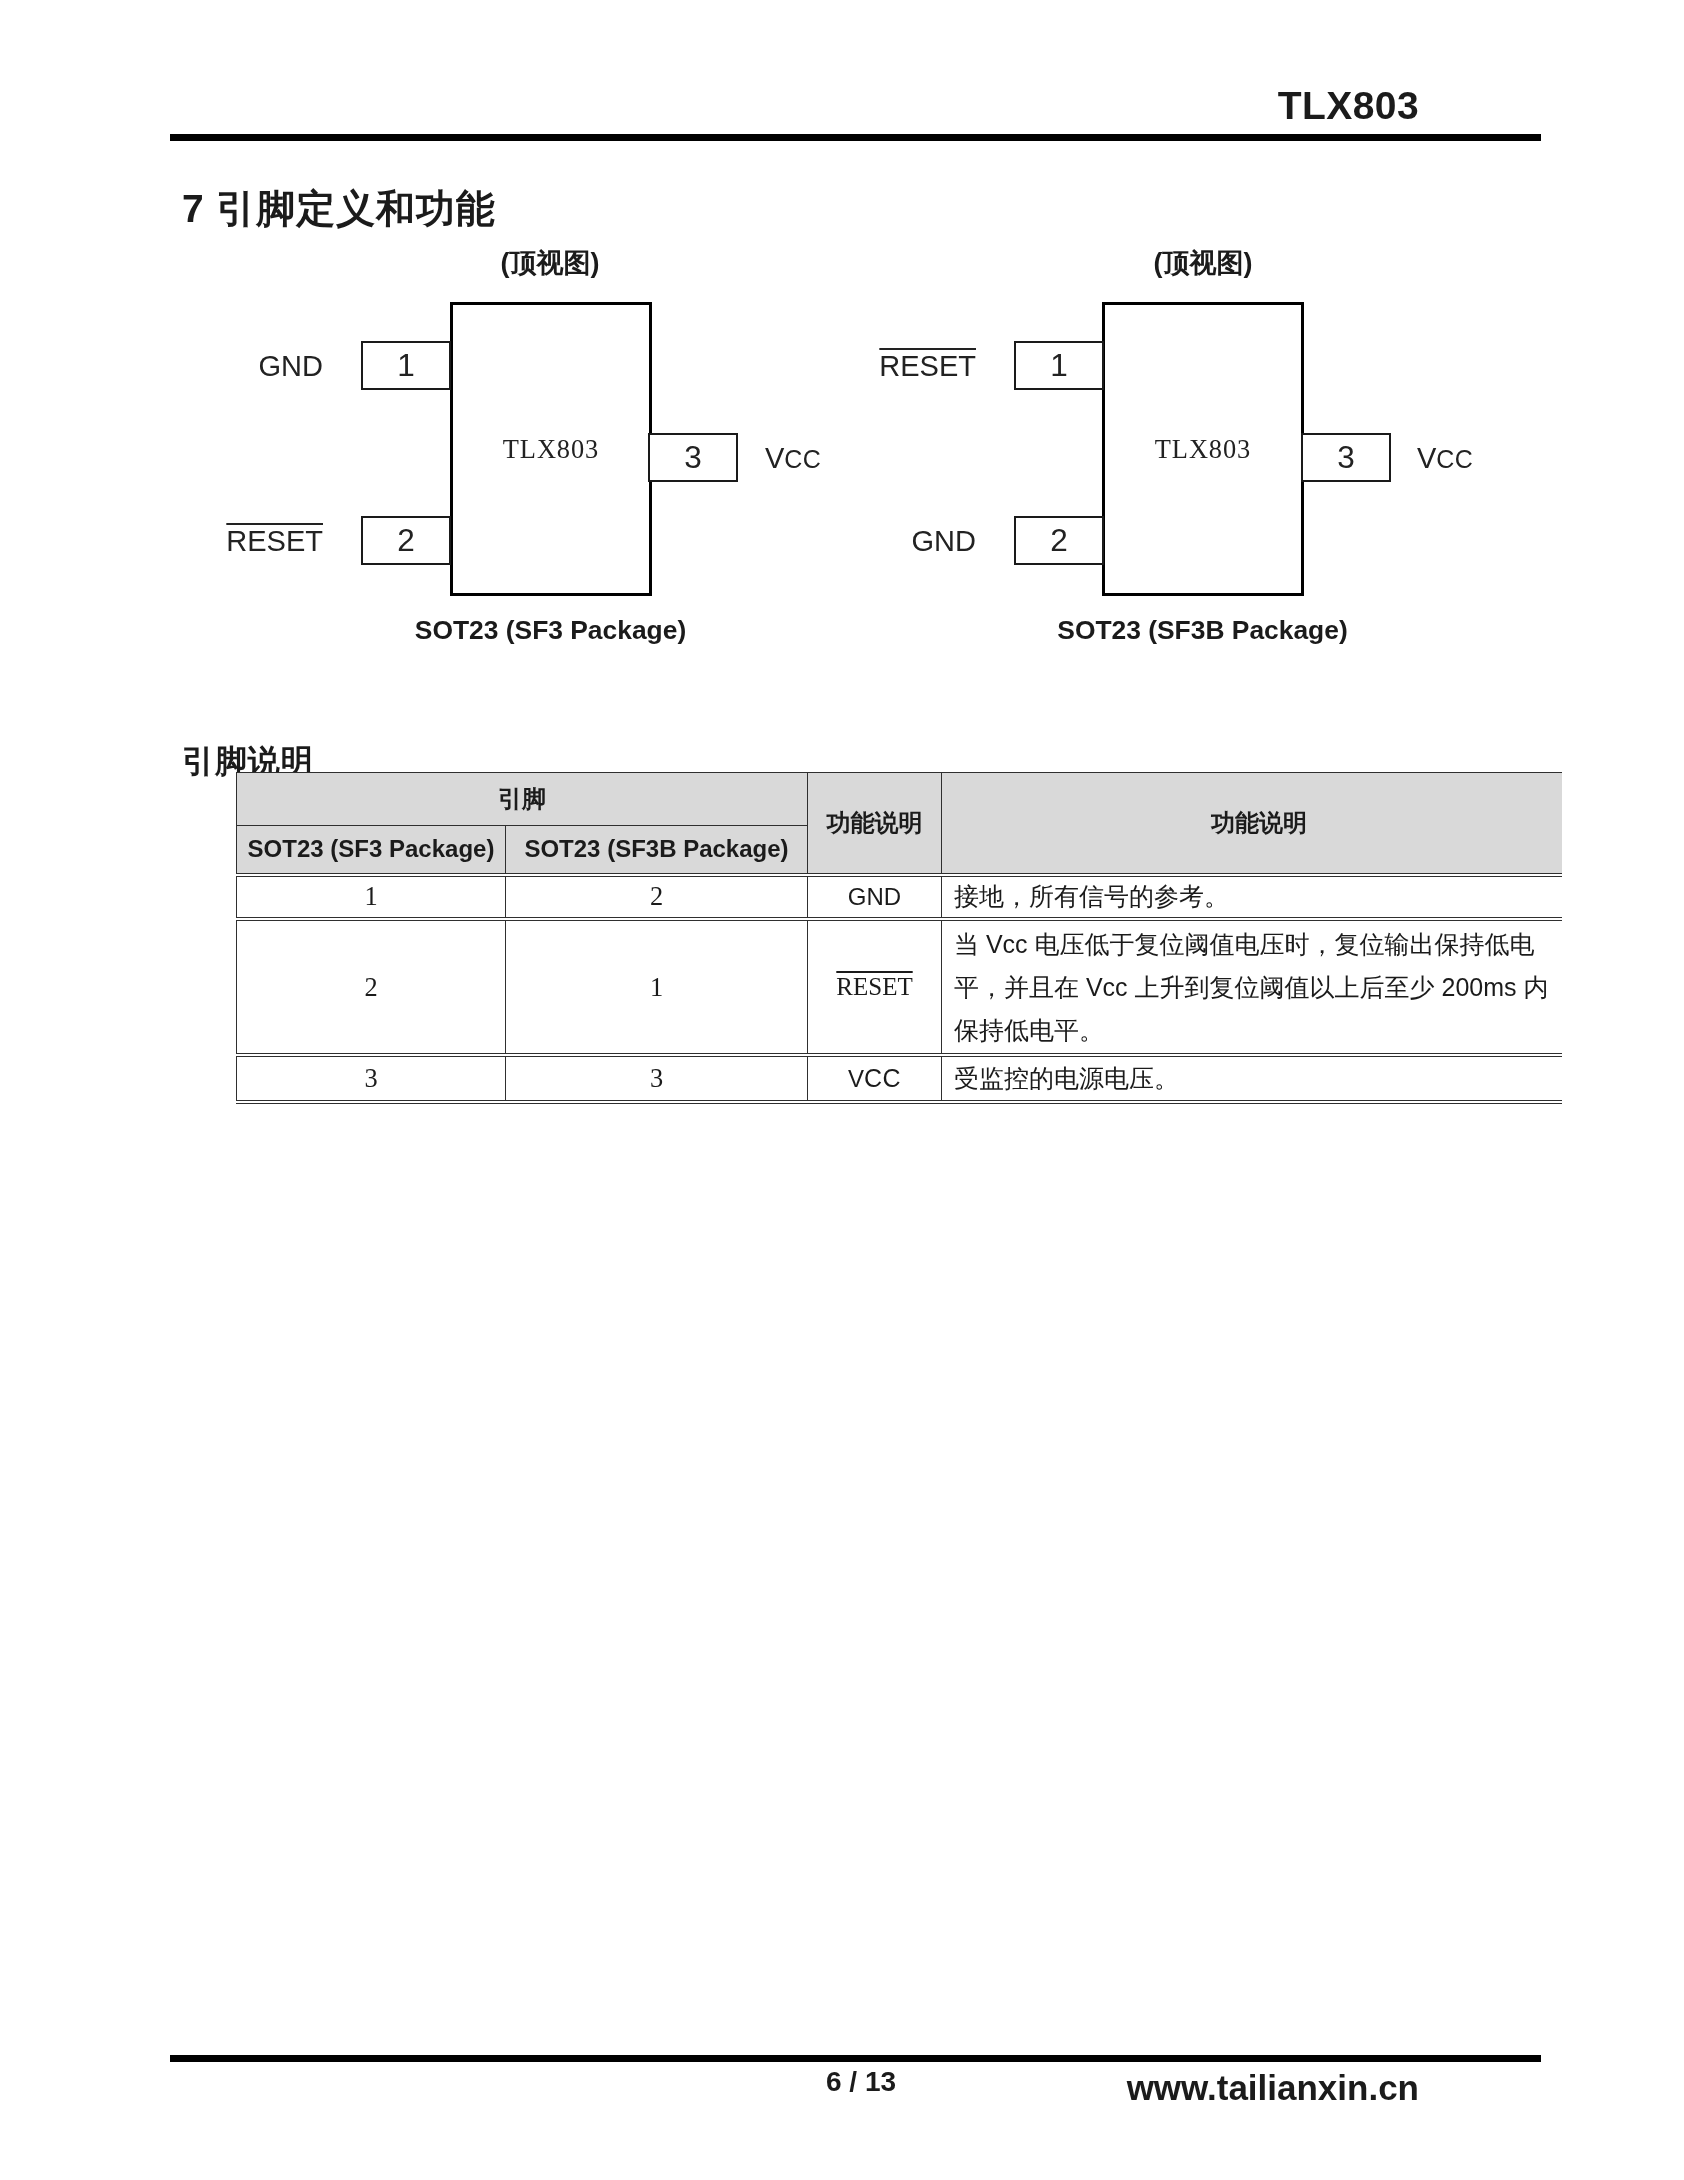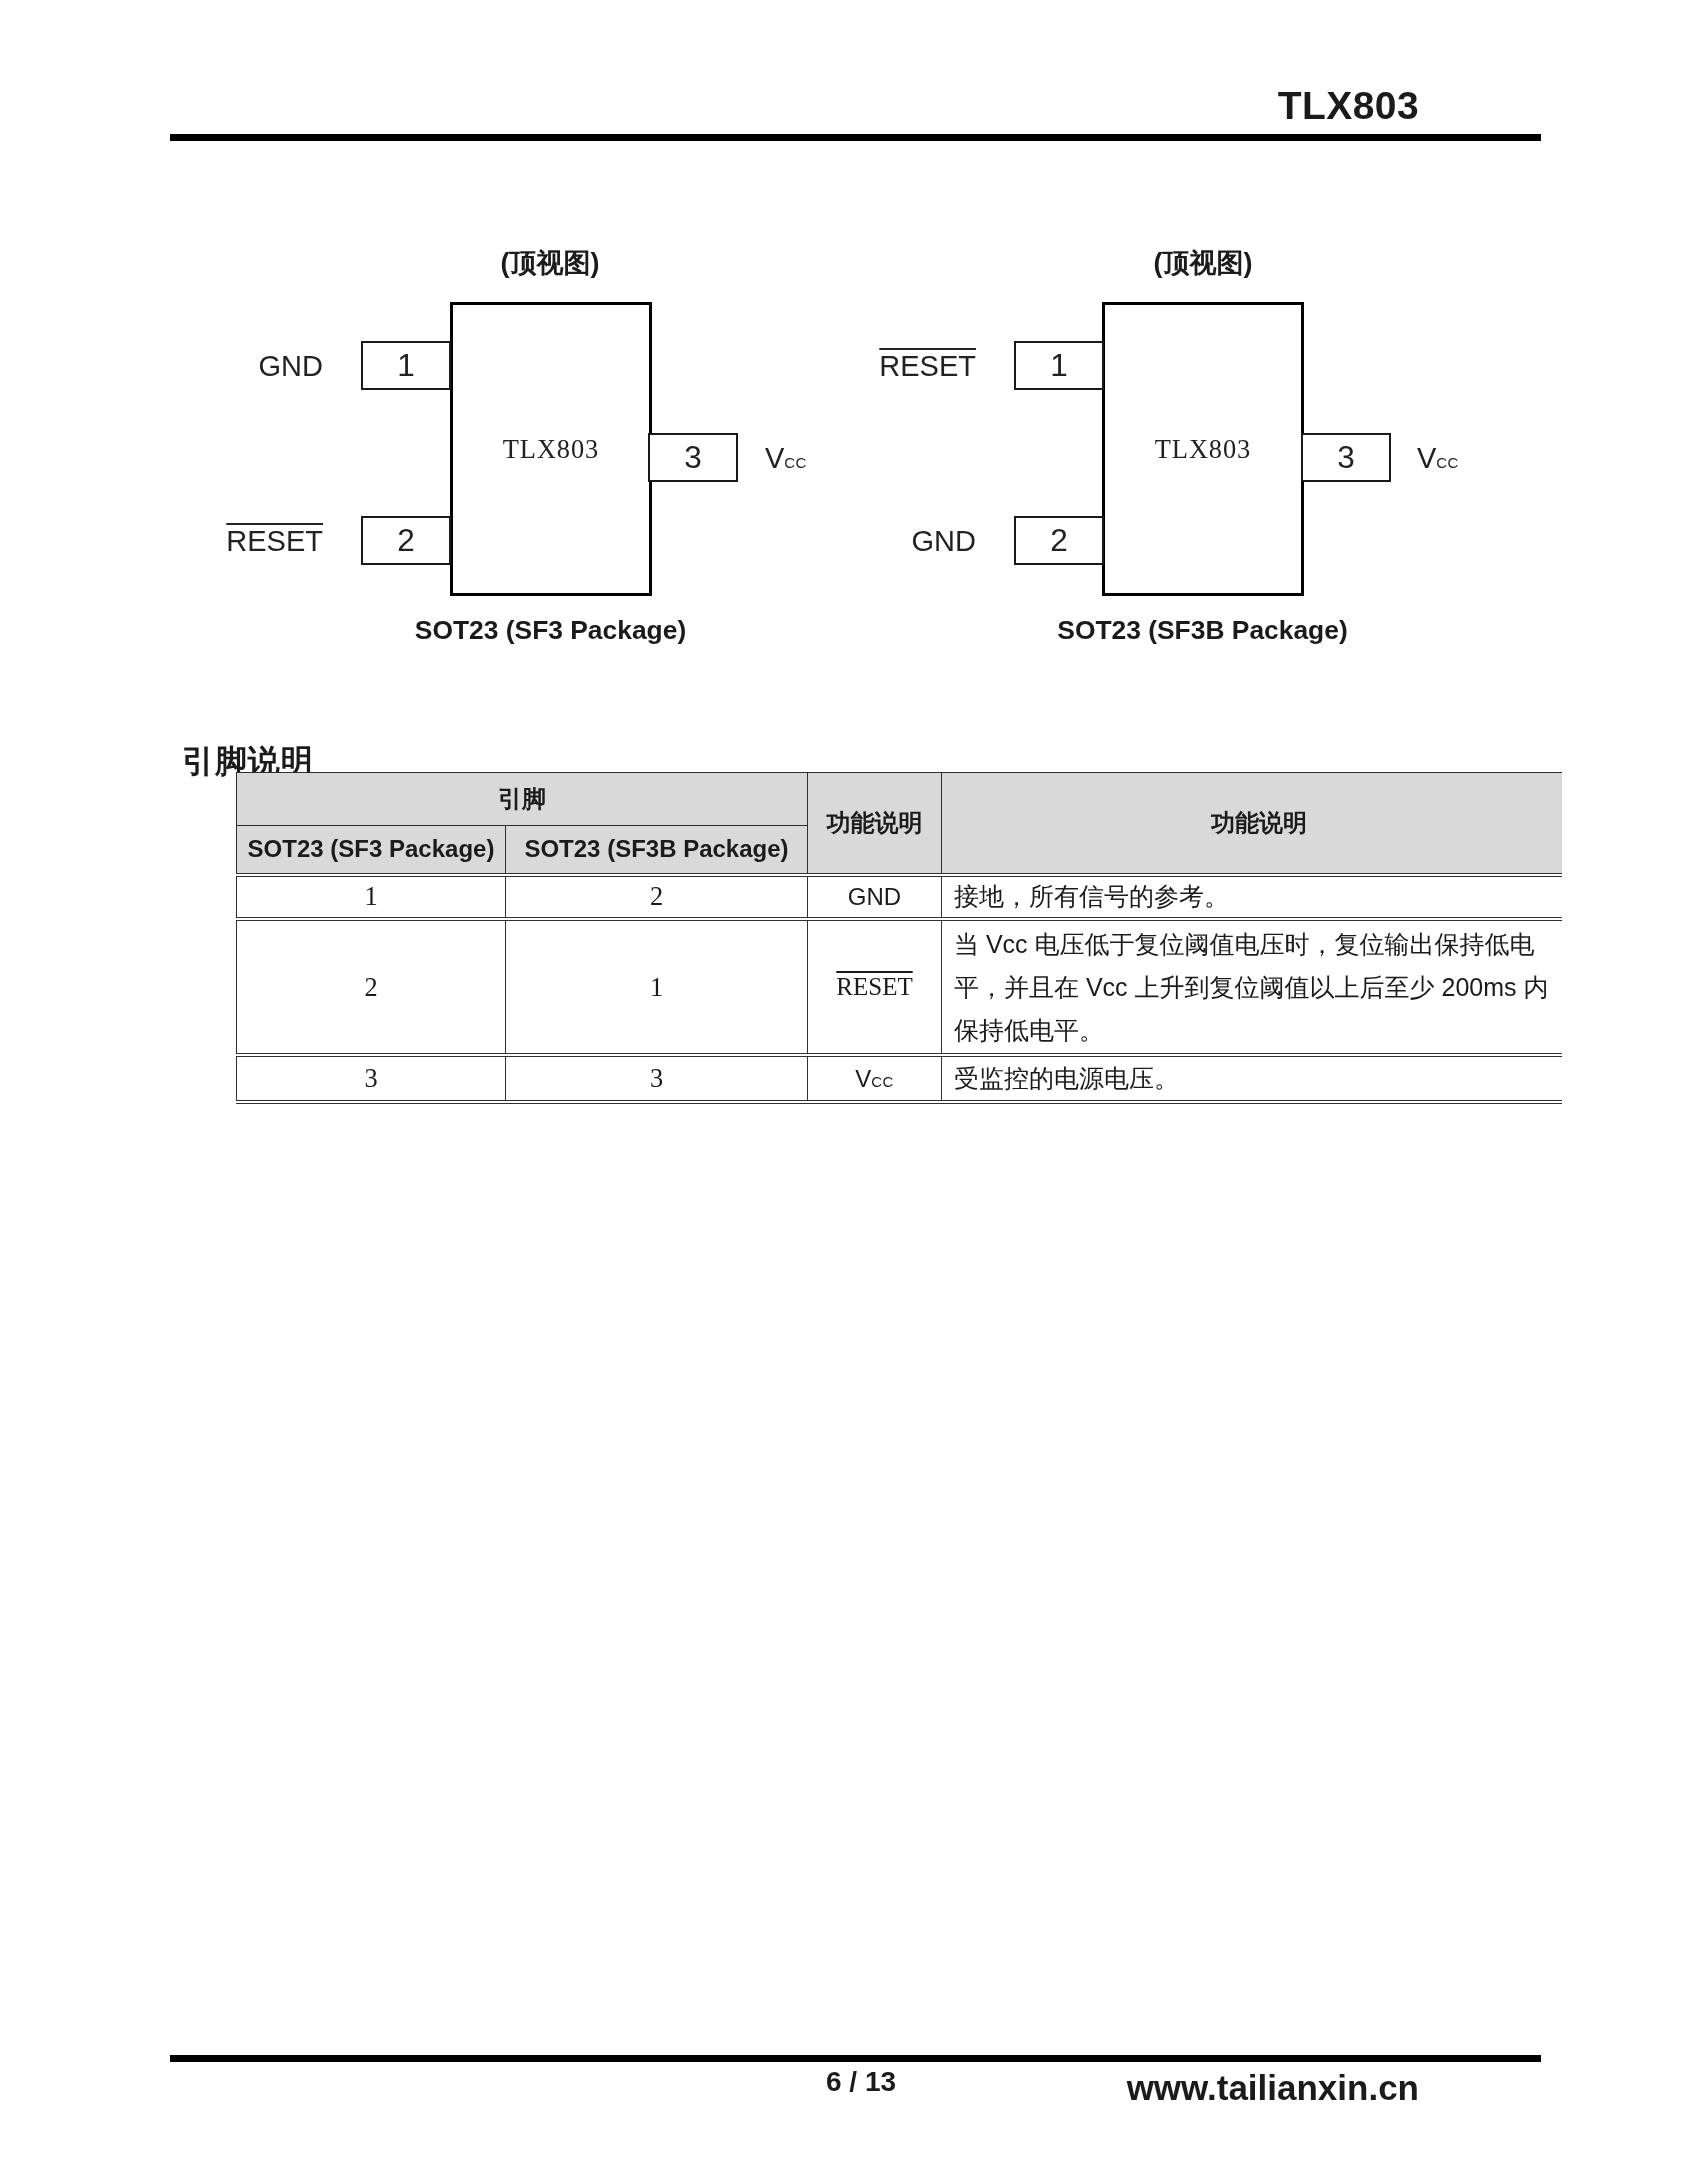--- a/index.html
+++ b/index.html
@@ -26,21 +26,21 @@
   }
   .chip-label { font-size:26.4px; letter-spacing:0.9px; color:#222; }
   .pinbox {
     position:absolute; width:90px; height:49px; box-sizing:border-box; border:2.1px solid #1a1a1a;
     background:#fff; display:flex; align-items:center; justify-content:center;
     font-size:31.5px; color:#222; z-index:2;
   }
   .pinlabel { position:absolute; font-size:29px; color:#222; height:37px; line-height:37px; white-space:nowrap; }
   .pinlabel.ra { width:170px; text-align:right; }
   .ol { text-decoration:overline; text-decoration-thickness:1.7px; }
-  .cc-sub { font-size:15px; letter-spacing:0.4px; }
+  .cc-sub { font-size:25px; letter-spacing:0.4px; }
   .caption { position:absolute; top:615px; text-align:center; font-size:26.4px; font-weight:bold; white-space:nowrap; }
 
   
   .tbl-heading { position:absolute; left:182px; top:740px; font-size:32px; font-weight:bold; letter-spacing:0.9px; }
   table.pintable {
     position:absolute; left:193px; top:772px; width:1340px;
     border-collapse:collapse; table-layout:fixed;margin-left:43px;
   }
   .pintable th, .pintable td {
     border:1.7px solid #2f2f2f; box-sizing:border-box; vertical-align:middle;
@@ -65,20 +65,21 @@
   .ftr-site { position:absolute; right:143px; top:2068px; font-size:35px; font-weight:bold; }
 </style>
 </head>
 <body>
 
 <div id="page">
 
   <div class="hdr-title">TLX803</div>
   <div class="rule hdr-rule"></div>
 
+  <div class="sec-title">7 引脚定义和功能</div>
 
   <div class="topview" style="left:422px;">(顶视图)</div>
   <div class="chip" style="left:450px;">
     <span class="chip-label serif">TLX803</span>
   </div>
   <div class="pinbox" style="left:361px;top:341px;">
     <span>1</span>
   </div>
   <div class="pinlabel ra" style="left:153px;top:348px;">GND</div>
   <div class="pinbox" style="left:361px;top:516px;">

